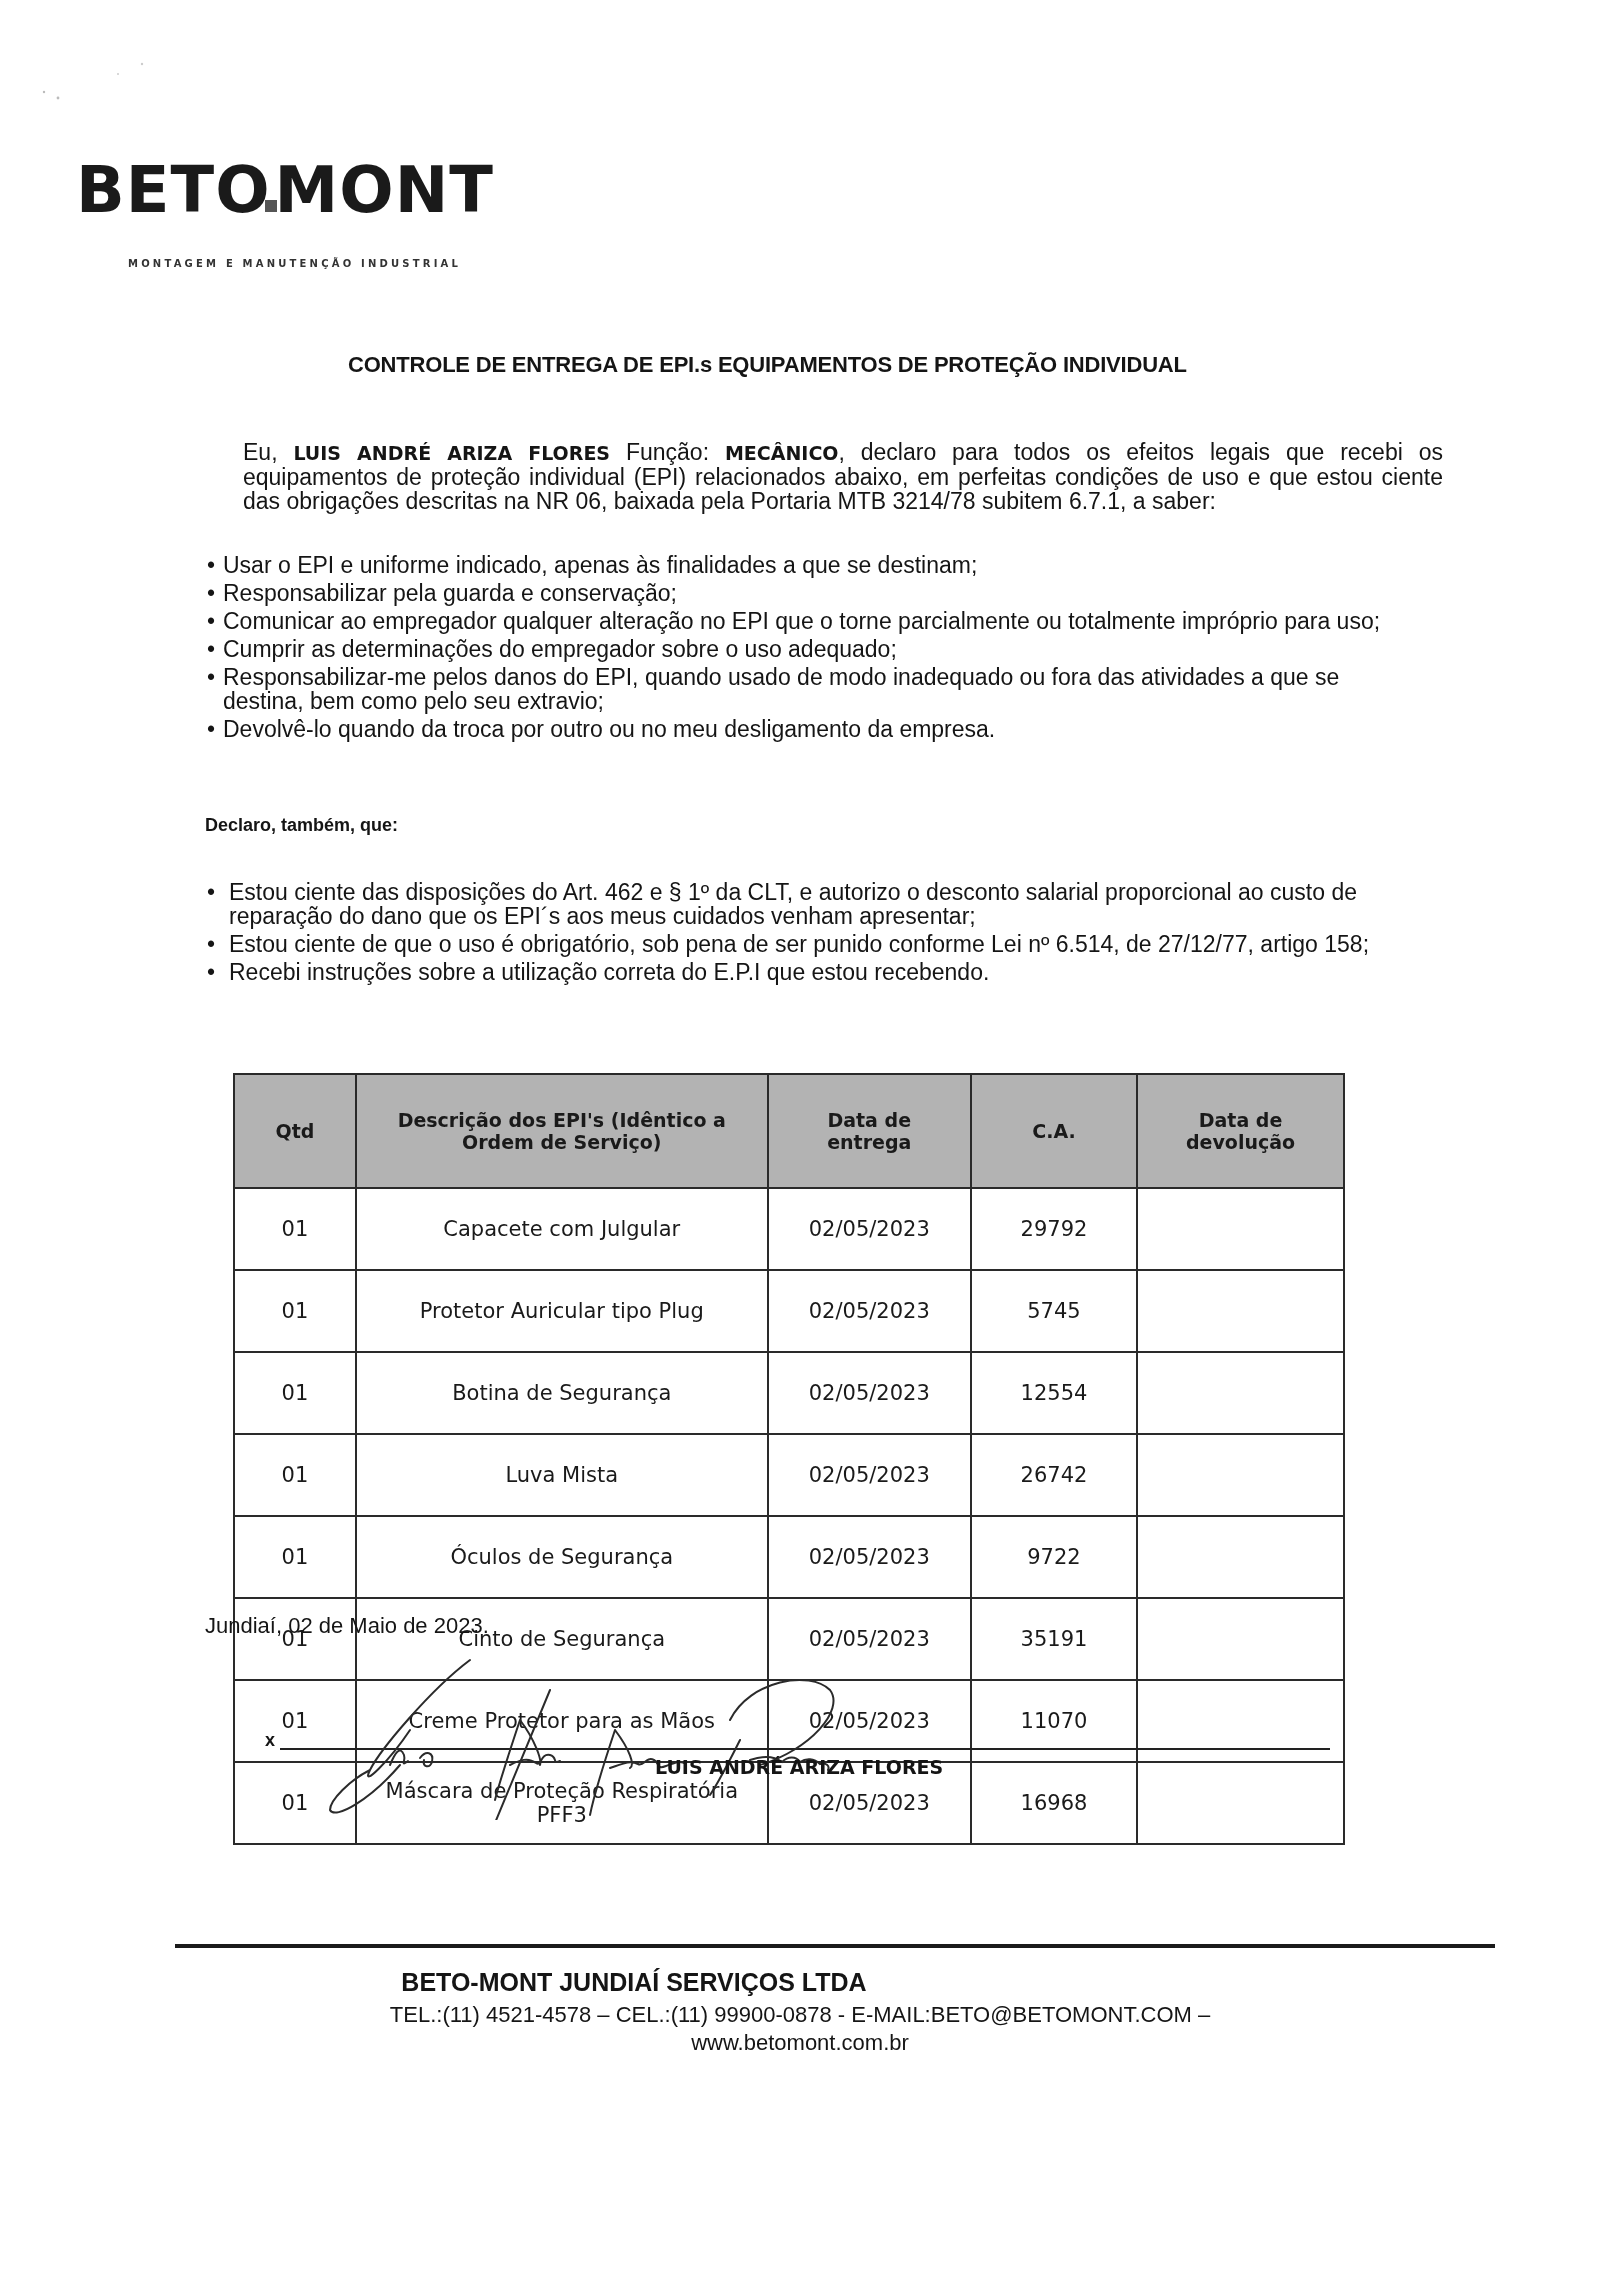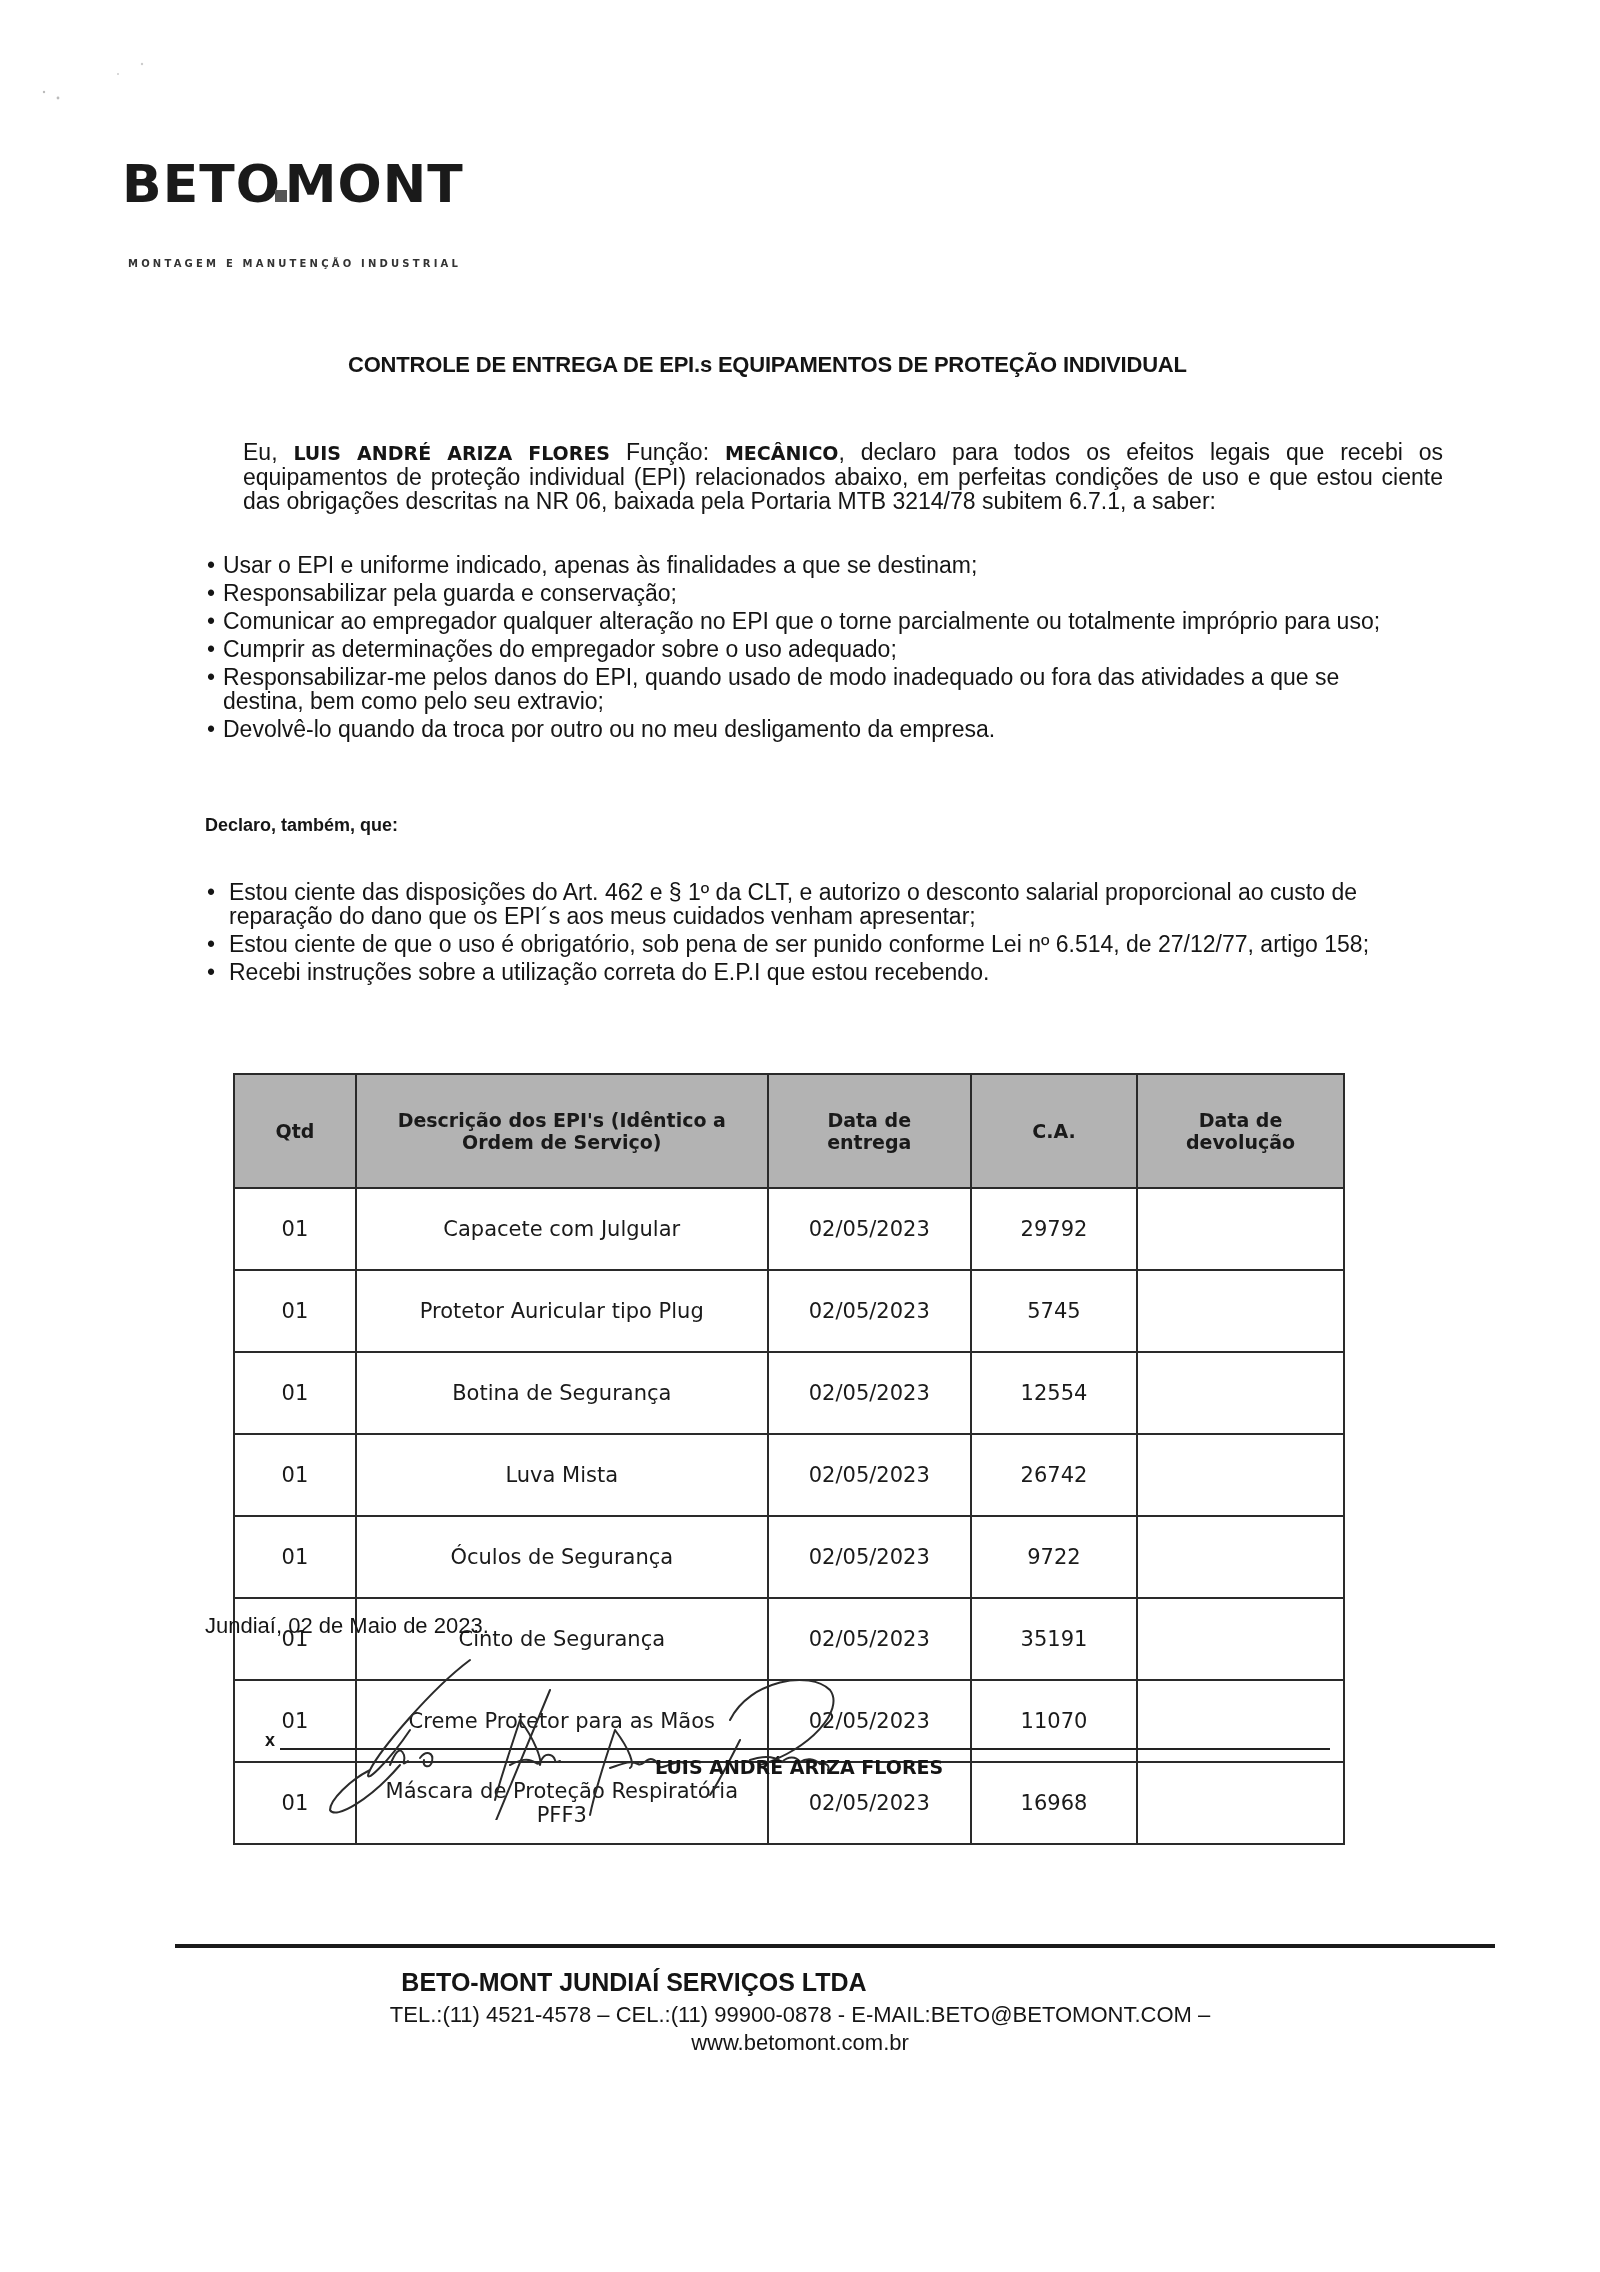--- a/index.html
+++ b/index.html
@@ -1,20 +1,20 @@
 <!DOCTYPE html>
 <html><head>
 <meta charset="utf-8">
 <style>
   html, body { margin: 0; padding: 0; background: #ffffff; }
   body { width: 1600px; height: 2272px; position: relative; overflow: hidden; color: #151515; font-family: "Liberation Sans", sans-serif; }
   .abs { position: absolute; }
 
   
-  .logo { left: 76px; top: 158px; font-family: "DejaVu Sans", sans-serif; font-weight: bold; font-size: 52px; letter-spacing: 1px; color: #1a1a1a; line-height: 1; margin-left: 46px; }
+  .logo { left: 76px; top: 158px; font-family: "DejaVu Sans", sans-serif; font-weight: bold; font-size: 64px; letter-spacing: 1px; color: #1a1a1a; line-height: 1; }
   .logo .dot { display: inline-block; width: 12px; height: 12px; background: #555; vertical-align: baseline; margin: 0 -2px 0 -6px; }
   .logo-sub { left: 128px; top: 258px; font-size: 10px; letter-spacing: 3.2px; font-weight: bold; color: #333; font-family: "DejaVu Sans", sans-serif; }
 
   
   .doc-title { left: 348px; top: 352px; font-size: 22px; font-weight: bold; letter-spacing: -0.2px; }
 
   
   .body-text { font-size: 23px; line-height: 24px; }
   .intro { left: 205px; top: 440px; width: 1200px; text-align: justify; margin-left: 38px; }
   .intro b { font-family: "DejaVu Sans", sans-serif; font-size: 19px; }

